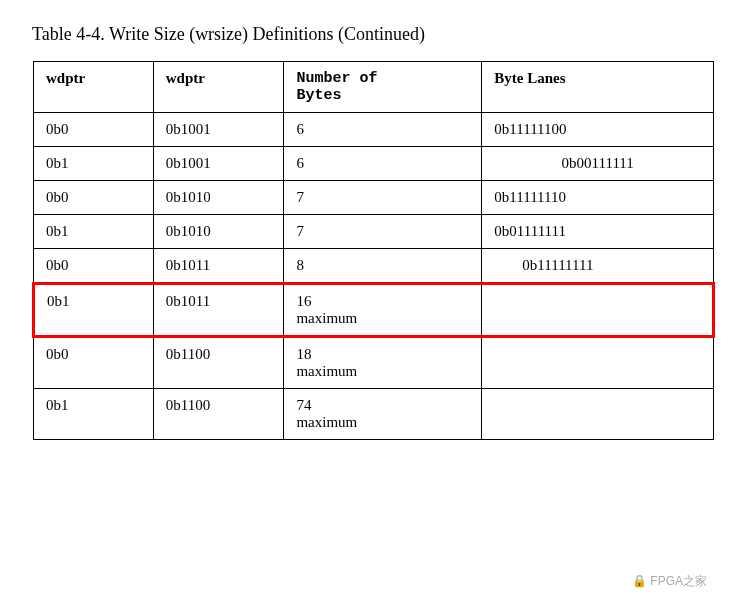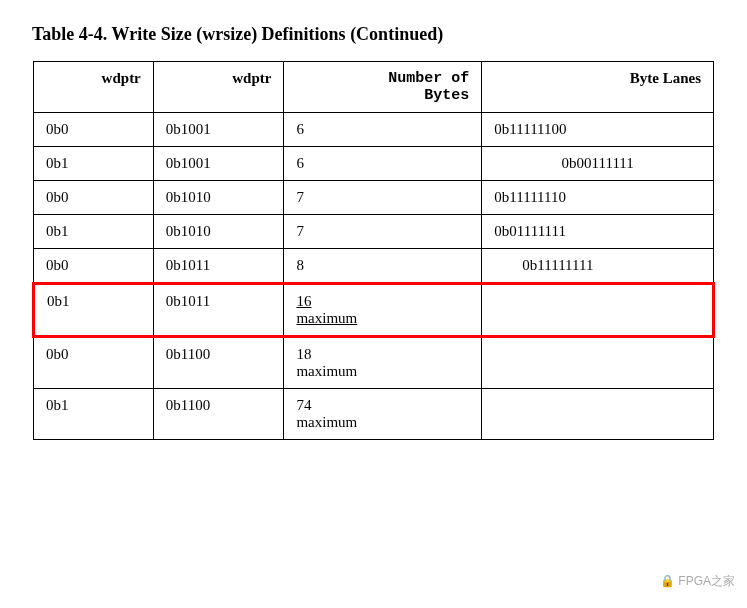--- a/index.html
+++ b/index.html
@@ -6,45 +6,45 @@
     body {
       background: #ffffff;
       font-family: "Times New Roman", Times, serif;
       font-size: 15px;
       padding: 24px 32px;
       width: 747px;
       min-height: 608px;
     }
     .page-title {
       font-size: 18px;
-      font-weight: bold;
+      font-weight: normal;
       margin-bottom: 16px;
     }
     table {
       border-collapse: collapse;
       width: 100%;
     }
     th, td {
       border: 1px solid #000;
       padding: 8px 12px;
       text-align: left;
       vertical-align: top;
     }
     th {
       font-weight: bold;
-      text-align: right;
+      text-align: left;
       background: #ffffff;
     }
     td {
       font-weight: normal;
     }
     .watermark {
       position: fixed;
       bottom: 18px;
-      right: 12px;
+      right: 40px;
       font-size: 12px;
       color: #aaa;
       font-family: Arial, sans-serif;
     }
     
     tr.red-outlined td:first-child {
       border-left: 3px solid red;
     }
     tr.red-outlined td:last-child {
       border-right: 3px solid red;
@@ -96,21 +96,21 @@
       </tr>
       <tr>
         <td style="white-space: pre-line;">0b0</td>
         <td style="white-space: pre-line;">0b1011</td>
         <td style="white-space: pre-line;">8</td>
         <td style="white-space: pre-line; padding-left: 40px;">0b11111111</td>
       </tr>
       <tr class="red-outlined">
         <td style="white-space: pre-line;">0b1</td>
         <td style="white-space: pre-line;">0b1011</td>
-        <td style="white-space: pre-line; text-decoration: underline;">16
+        <td style="white-space: pre-line;">16
 maximum</td>
         <td style="white-space: pre-line;"></td>
       </tr>
       <tr>
         <td style="white-space: pre-line;">0b0</td>
         <td style="white-space: pre-line;">0b1100</td>
         <td style="white-space: pre-line;">18
 maximum</td>
         <td style="white-space: pre-line;"></td>
       </tr>

